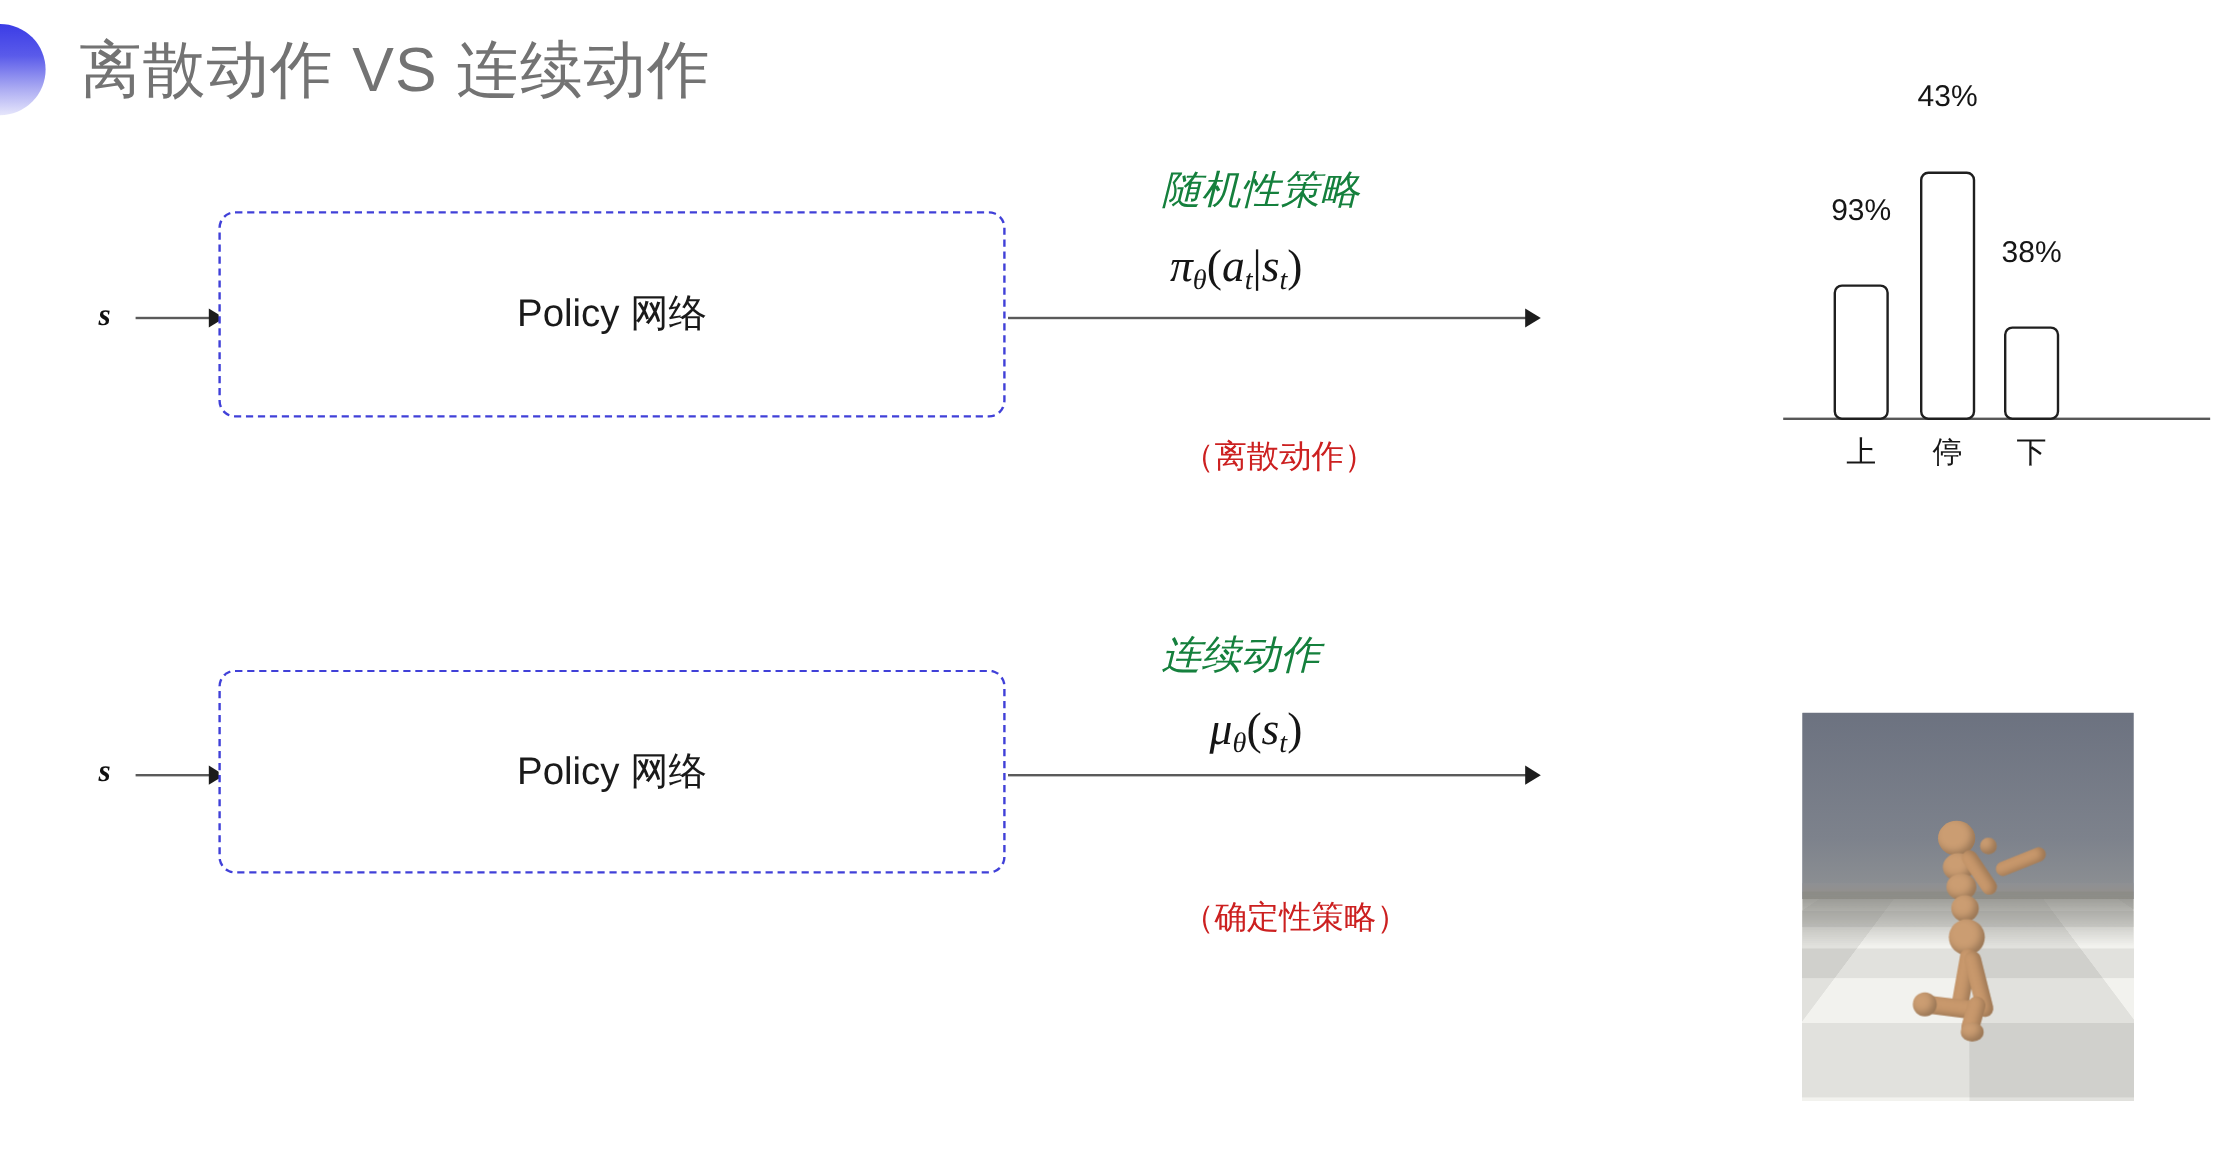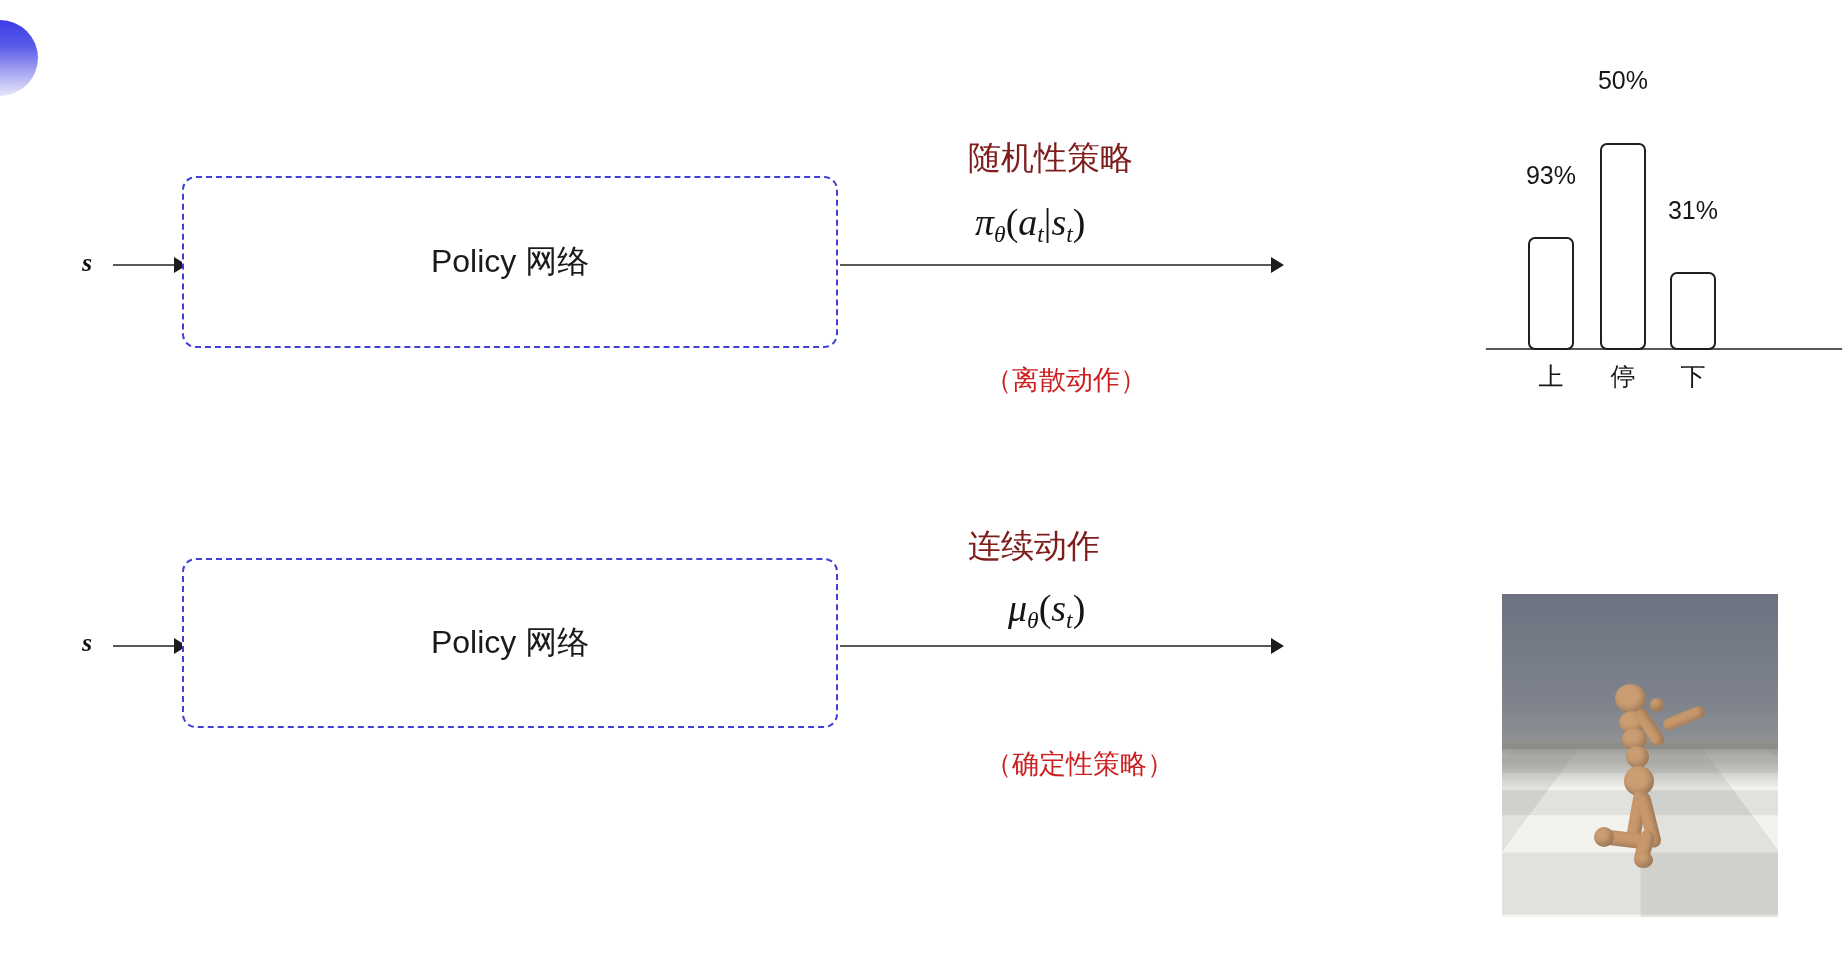--- a/index.html
+++ b/index.html
@@ -84,22 +84,23 @@
     transform: translateY(-50%);
     border-left: 13px solid #1c1c1c;
     border-top: 8px solid transparent;
     border-bottom: 8px solid transparent;
   }
 
   
   .policy-kind {
     position: absolute;
     font-size: 33px;
-    color: #7f1d1d;
+    color: #15803d;
     white-space: nowrap;
+    font-style: italic;
   }
   .policy-formula {
     position: absolute;
     font-size: 38px;
     color: #151515;
     white-space: nowrap;
     font-family: "Liberation Serif", "DejaVu Serif", serif;
     font-style: italic;
   }
   .policy-formula .sub {
@@ -231,20 +232,21 @@
     height: 100%;
     background: #ffffff;
   }
 </style>
 </head>
 <body>
 
 <div id="slide">
 
   <div class="title-bullet"></div>
+  <div class="slide-title">离散动作 VS 连续动作</div>
 
   <div>
 
     <div class="s-label" style="left:82px; top:248px;">s</div>
 
     <div class="arrow" style="left:113px; top:264px; width:72px;"></div>
 
     <div class="policy-box" style="left:182px; top:176px; width:656px; height:172px;">
       <div class="policy-box-label">Policy 网络</div>
     </div>
@@ -263,27 +265,27 @@
   <div id="bar-chart">
     <div class="chart-baseline"></div>
 
     <div class="bar-col" style="left:48px;">
       <div class="bar-value" style="bottom:160px;">93%</div>
       <div class="bar-rect" style="height:113px;"></div>
       <div class="bar-cat" style="bottom:-46px;">上</div>
     </div>
 
     <div class="bar-col" style="left:120px;">
-      <div class="bar-value" style="bottom:255px;">50%</div>
+      <div class="bar-value" style="bottom:255px;">43%</div>
       <div class="bar-rect" style="height:207px;"></div>
       <div class="bar-cat" style="bottom:-46px;">停</div>
     </div>
 
     <div class="bar-col" style="left:190px;">
-      <div class="bar-value" style="bottom:125px;">31%</div>
+      <div class="bar-value" style="bottom:125px;">38%</div>
       <div class="bar-rect" style="height:78px;"></div>
       <div class="bar-cat" style="bottom:-46px;">下</div>
     </div>
   </div>
 
   <div>
 
     <div class="s-label" style="left:82px; top:628px;">s</div>
 
     <div class="arrow" style="left:113px; top:645px; width:72px;"></div>

